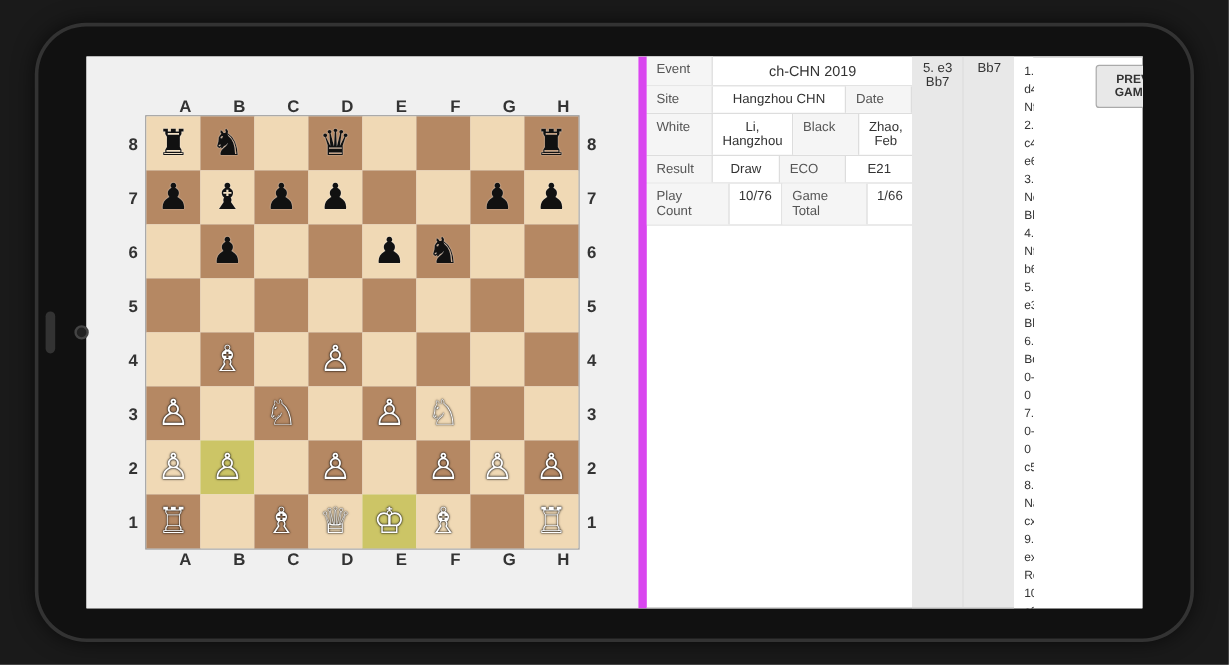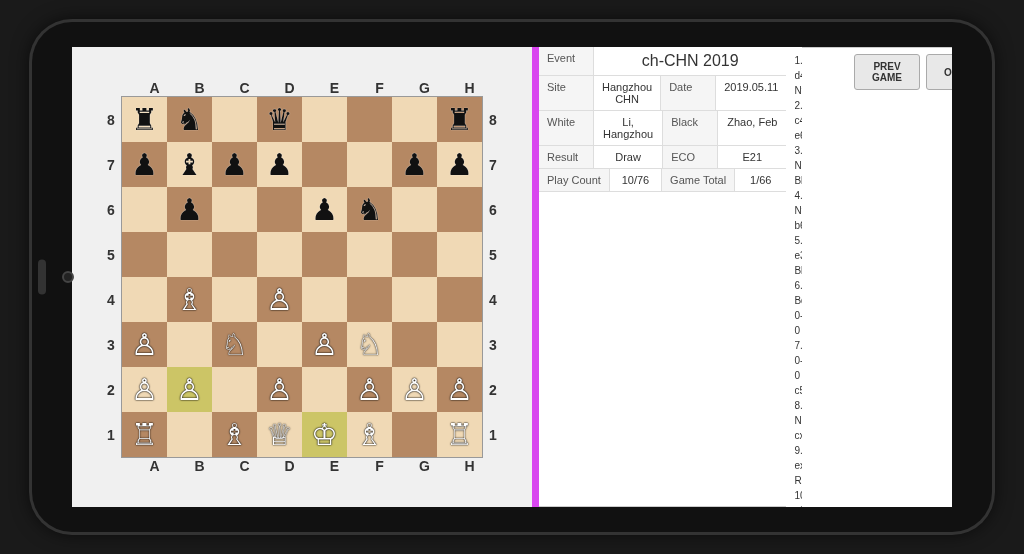--- a/index.html
+++ b/index.html
@@ -127,21 +127,21 @@
       color: #555;
       min-width: 55px;
     }
     .info-cell.value {
       flex: 1;
       text-align: center;
     }
     .info-cell.event-value {
       flex: 1;
       text-align: center;
-      font-size: 16px;
+      font-size: 12px;
     }
     .move-highlight-row {
       display: flex;
       flex-direction: row;
       background: #e8e8e8;
       border-bottom: 1px solid #ccc;
     }
     .move-highlight-cell {
       flex: 1;
       padding: 4px 8px;
@@ -394,21 +394,20 @@
 
         <div class="info-row">
           <div class="info-cell label">Event</div>
           <div class="info-cell event-value" style="flex:2;border-right:none;">ch-CHN 2019</div>
         </div>
 
         <div class="info-row">
           <div class="info-cell label">Site</div>
           <div class="info-cell value">Hangzhou CHN</div>
           <div class="info-cell label">Date</div>
-          <div class="info-cell value" style="border-right:none;">2019.05.11</div>
         </div>
 
         <div class="info-row">
           <div class="info-cell label">White</div>
           <div class="info-cell value">Li, Hangzhou</div>
           <div class="info-cell label">Black</div>
           <div class="info-cell value" style="border-right:none;">Zhao, Feb</div>
         </div>
 
         <div class="info-row">
@@ -419,20 +418,24 @@
         </div>
 
         <div class="info-row">
           <div class="info-cell label">Play Count</div>
           <div class="info-cell value">10/76</div>
           <div class="info-cell label">Game Total</div>
           <div class="info-cell value" style="border-right:none;">1/66</div>
         </div>
       </div>
 
+      <div class="move-highlight-row">
+        <div class="move-highlight-cell">5. e3 Bb7</div>
+        <div class="move-highlight-cell" style="border-right:none;">Bb7</div>
+      </div>
 
       <div class="moves-text">1. d4 Nf6 2. c4 e6 3. Nc3 Bb4 4. Nf3 b6 5. e3 Bb7 6. Bd3 0-0 7. 0-0 c5 8. Na4 cxd4 9. exd4 Re8 10. a3 Bf8 11. b4 a5 12. b5 d6 13. Bg5 Nbd7 14. Re1 Qc7 15. Rc1 h6 16. Bh4 Nh5 17. Nd2 g6 18. Nb3 e5 19. Bf5 Bxg2 20. Bxg6 fxg6 21. Kxg2 Bg7 22. Bg3 exd4 23. Nxd4 Ne5 24. Nc6 Nxg3 25. Nxe5 Nf5 26. Qd5+ Kh7 27. Qc6 Qd8 28. Nf7 Nh4+ 29. Kf1 Rxe1+ 30. Rxe1 Qf8 31. Qd7 d5 32. Nxb6 Qxa3 33. Nxa8 Qd3+ 34. Re2 Qd1+ 35. Re1 Qd3+ 36. Re2 Qd1+ 37. Re1 Qd3+ 38. Re2 Qd1+ 1/2-1/2</div>
 
       <div class="buttons-section">
         <div class="button-row">
           <button class="btn">PREV GAME</button>
           <button class="btn">OPEN</button>
           <button class="btn">NEXT GAME</button>
         </div>
       </div>

